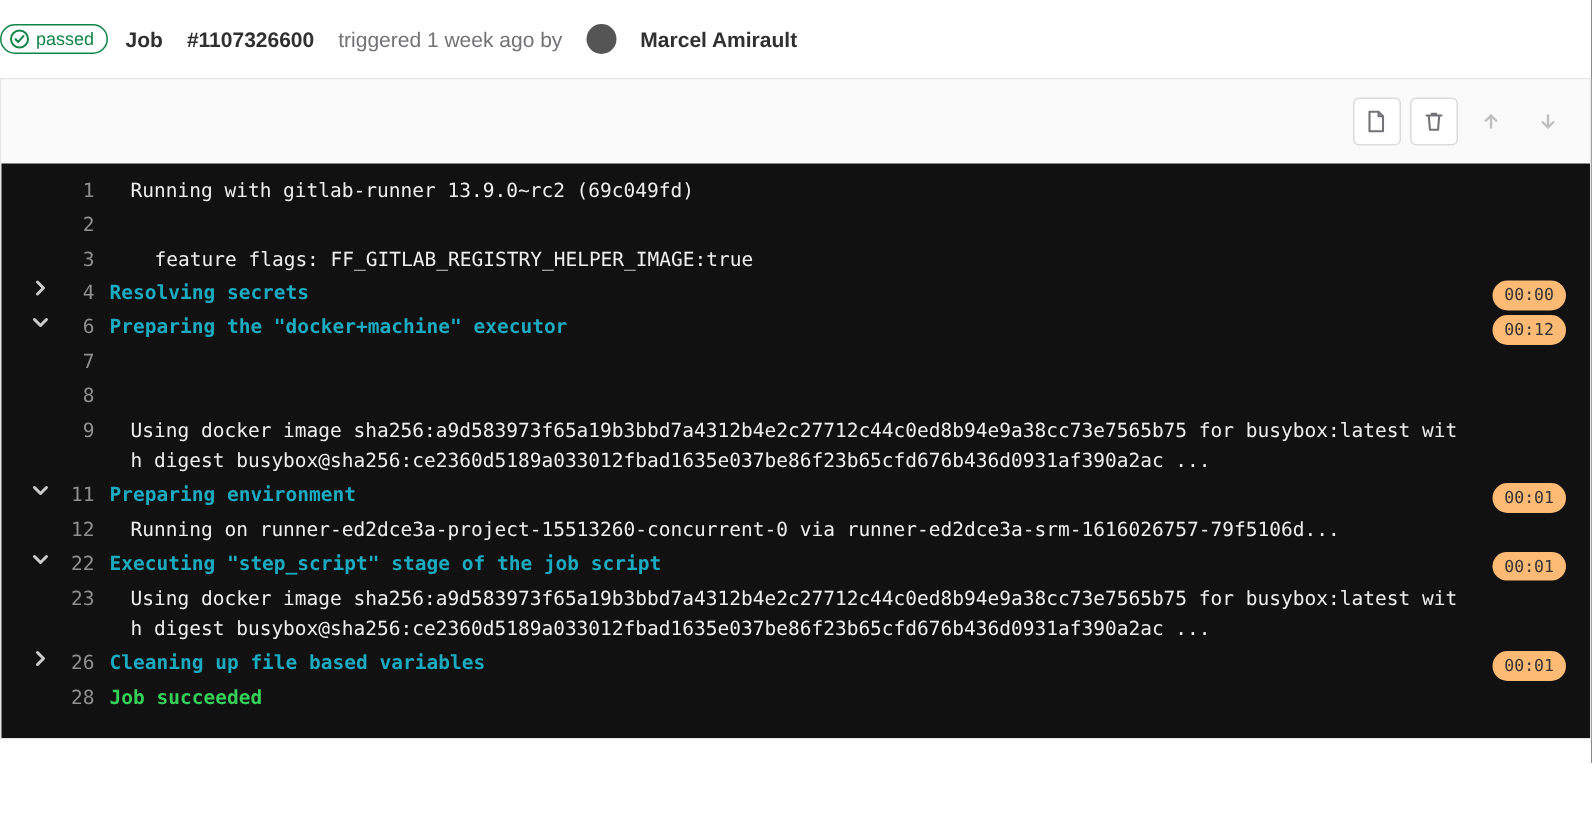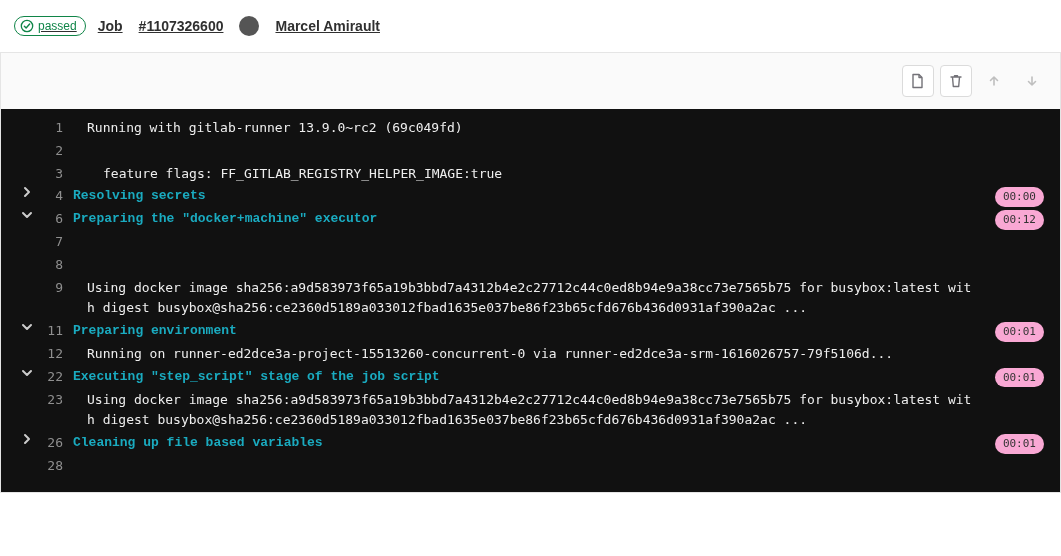--- a/index.html
+++ b/index.html
@@ -6,24 +6,23 @@
   body {
     font-family: -apple-system, BlinkMacSystemFont, "Segoe UI", Helvetica, Arial, sans-serif;
     background: #fff;
     color: #303030;
     font-size: 14px;
     width: 1061px;
   }
   .header {
     display: flex;
     align-items: center;
-    padding: 16px 14px;
+    padding: 16px 0;
     border-bottom: 1px solid #e5e5e5;
     gap: 12px;
-    text-decoration: underline;
   }
   .status-badge {
     display: inline-flex;
     align-items: center;
     gap: 4px;
     border: 1px solid #108548;
     color: #108548;
     border-radius: 12px;
     padding: 2px 8px 2px 5px;
     font-size: 12px;
@@ -103,29 +102,29 @@
     padding-right: 10px;
     user-select: none;
   }
   .content {
     flex: 1;
     white-space: pre-wrap;
     word-break: break-all;
     padding-right: 70px;
   }
   .indent { padding-left: 16px; display: inline-block; }
-  .section-head { color: #1aabc0; font-weight: 600; cursor: pointer; font-family: Liberation Mono, monospace; }
+  .section-head { color: #1aabc0; font-weight: 600; cursor: pointer; }
   .cmd { color: #34d058; font-weight: 600; }
   .success { color: #34d058; font-weight: 600; }
   .plain { color: #eee; padding-left: 14px; }
   .duration {
     position: absolute;
     right: 0;
     top: 2px;
-    background: #f9a8d4;
+    background: #fdba74;
     color: #333;
     font-size: 11px;
     border-radius: 10px;
     padding: 1px 8px;
     font-family: ui-monospace, SFMono-Regular, Menlo, Consolas, monospace;
   }
 </style>
 </head>
 <body>
 
@@ -133,20 +132,21 @@
   <span class="status-badge">
     <svg viewBox="0 0 16 16">
       <circle cx="8" cy="8" r="6.5" fill="none" stroke="#108548" stroke-width="1.5"></circle>
       <path d="M5 8.2 l2 2 l4 -4.4" fill="none" stroke="#108548" stroke-width="1.6" stroke-linecap="round" stroke-linejoin="round"></path>
     </svg>
     <span>passed</span>
   </span>
   <span class="header-text">
     <span class="job-id">Job</span>
     <span class="job-id">#1107326600</span>
+    <span class="muted">triggered 1 week ago by</span>
     <span class="avatar"></span>
     <span class="author">Marcel Amirault</span>
   </span>
 </div>
 
 <div class="log-wrapper">
   <div class="log-toolbar">
     <button class="tool-btn">
       <svg viewBox="0 0 16 16">
         <path d="M3 1.5 h6 l3 3 v10 h-9 z" fill="none" stroke="currentColor" stroke-width="1.4" stroke-linejoin="round"></path>
@@ -254,15 +254,16 @@
             <path d="M4 2 l4 4 l-4 4" fill="none" stroke="#ccc" stroke-width="2" stroke-linecap="round" stroke-linejoin="round"></path>
           </svg>
         </span>
         <span class="lineno">26</span>
         <span class="content section-head">Cleaning up file based variables</span>
         <span class="duration">00:01</span>
       </div>
       <div class="log-line">
         <span class="gutter"></span>
         <span class="lineno">28</span>
+        <span class="content success">Job succeeded</span>
       </div>
     </div>
 </div>
 
 </body></html>

